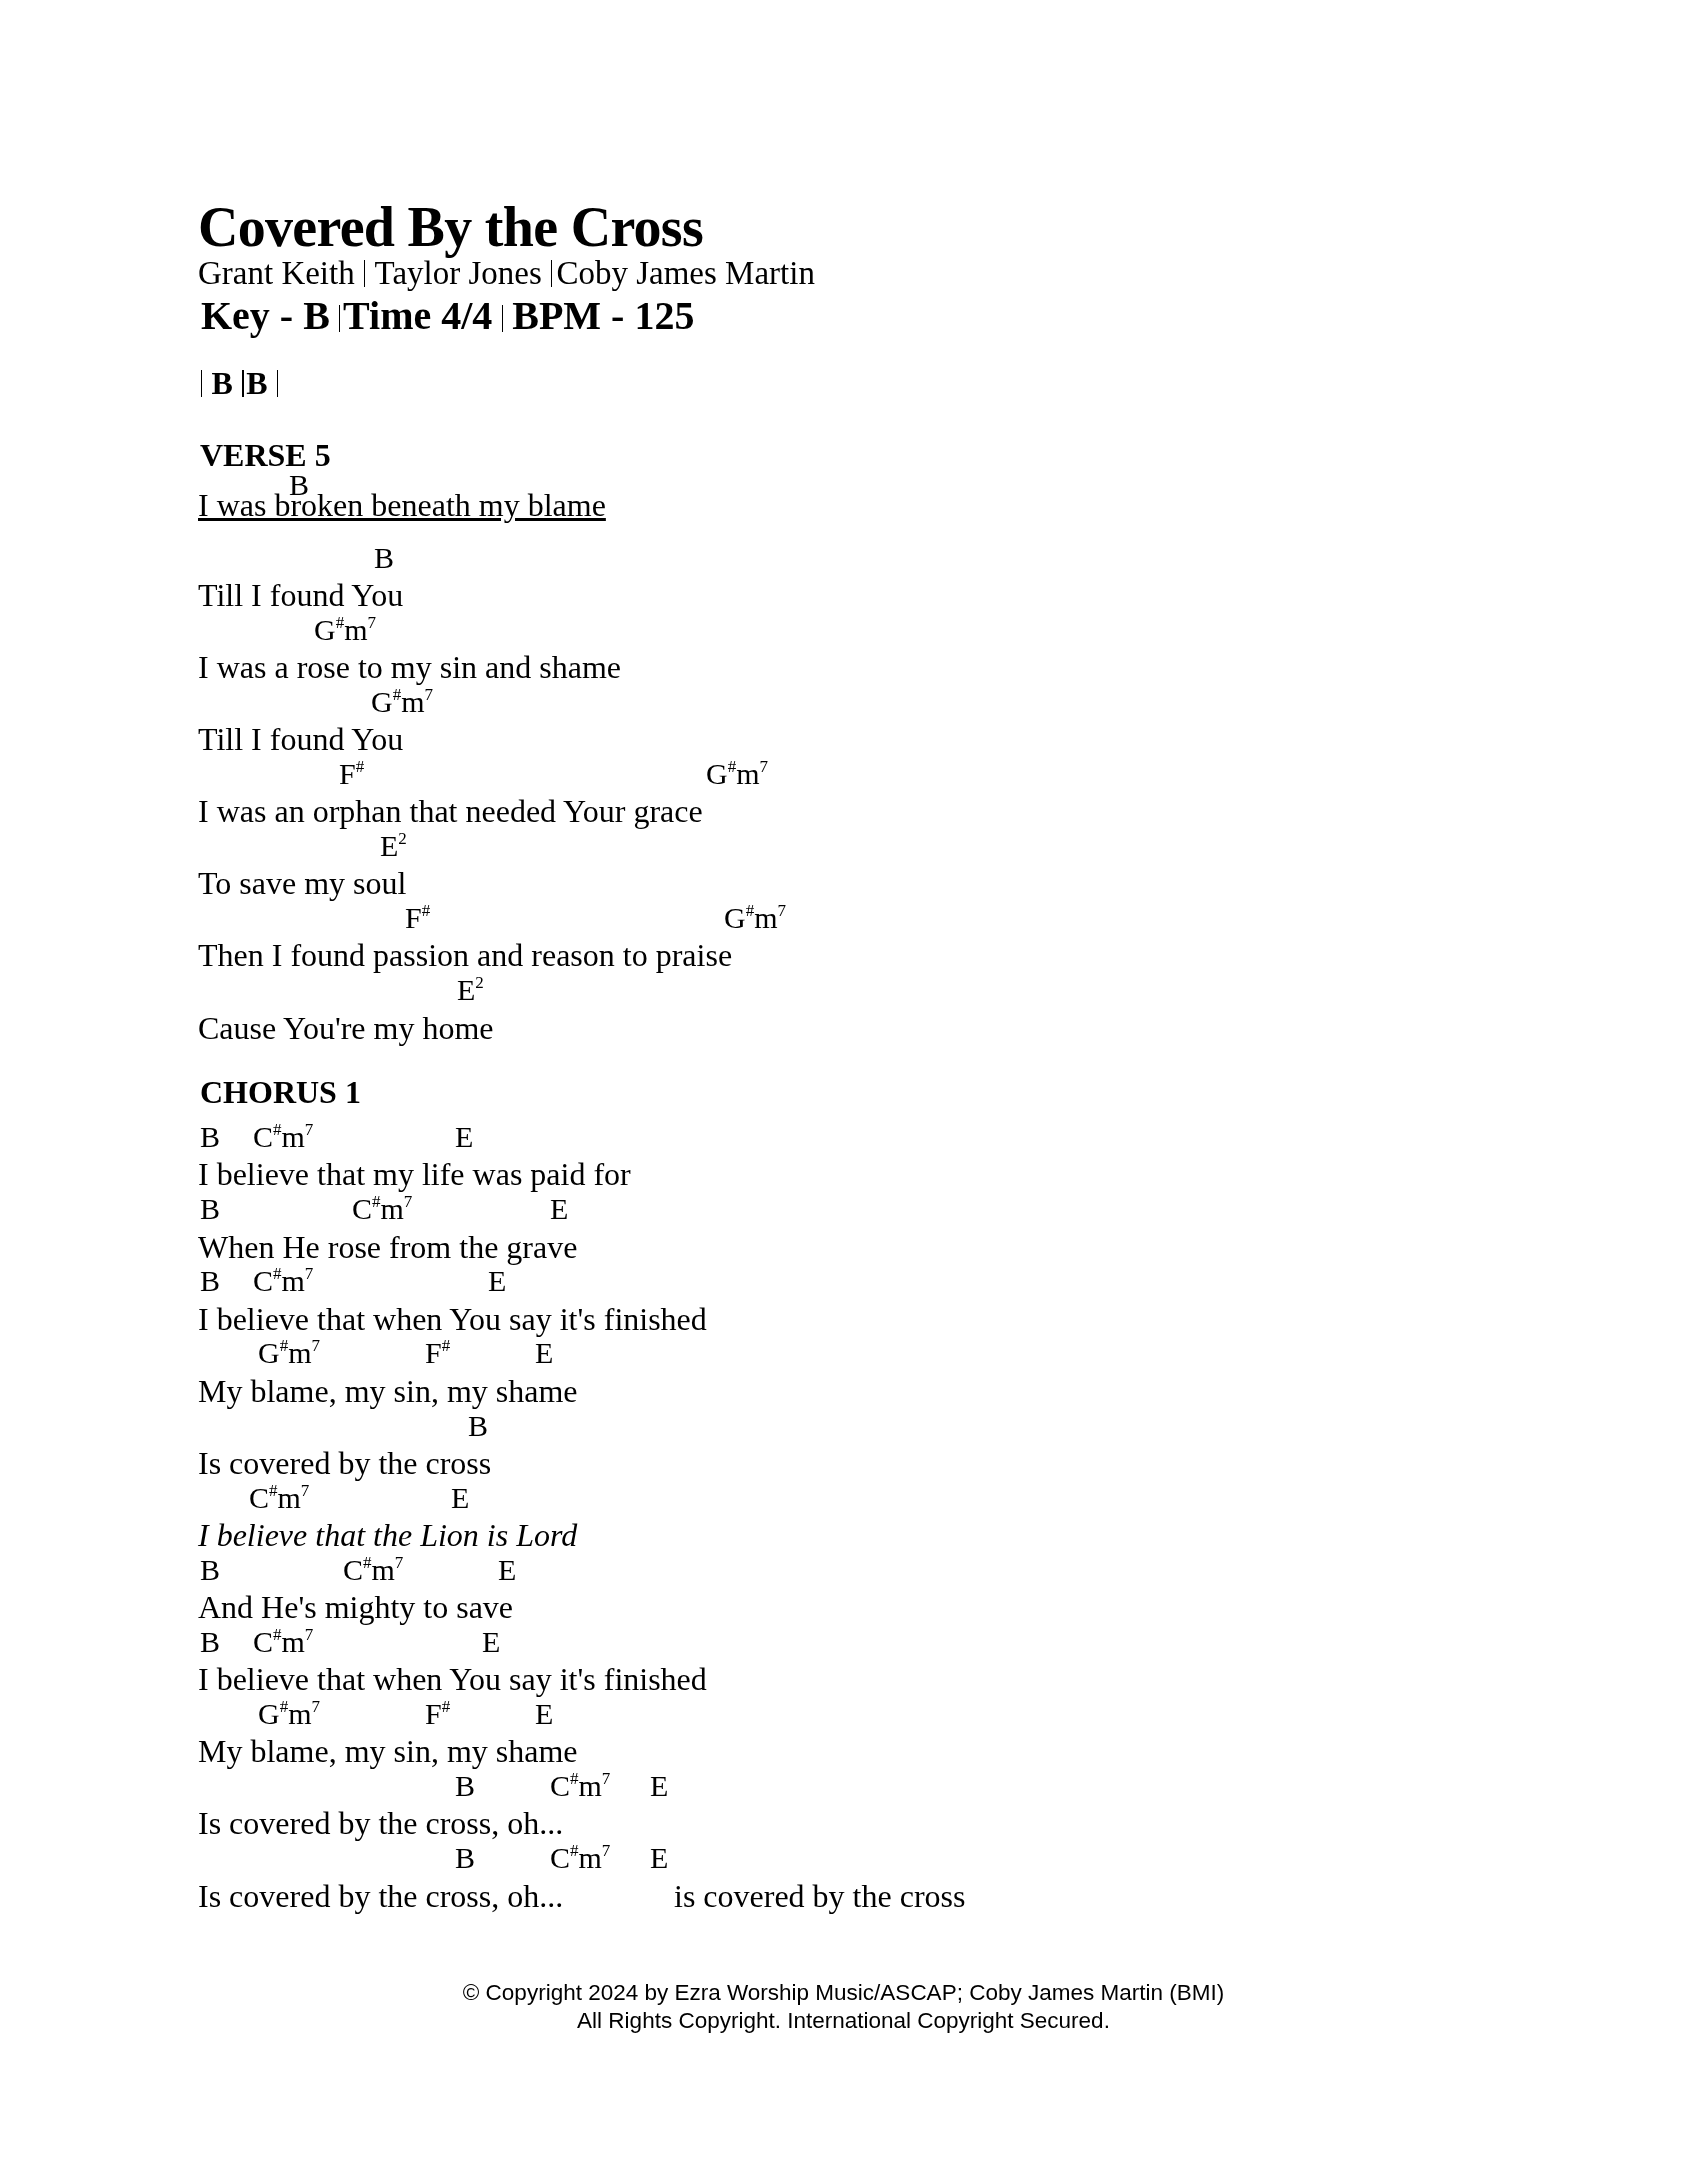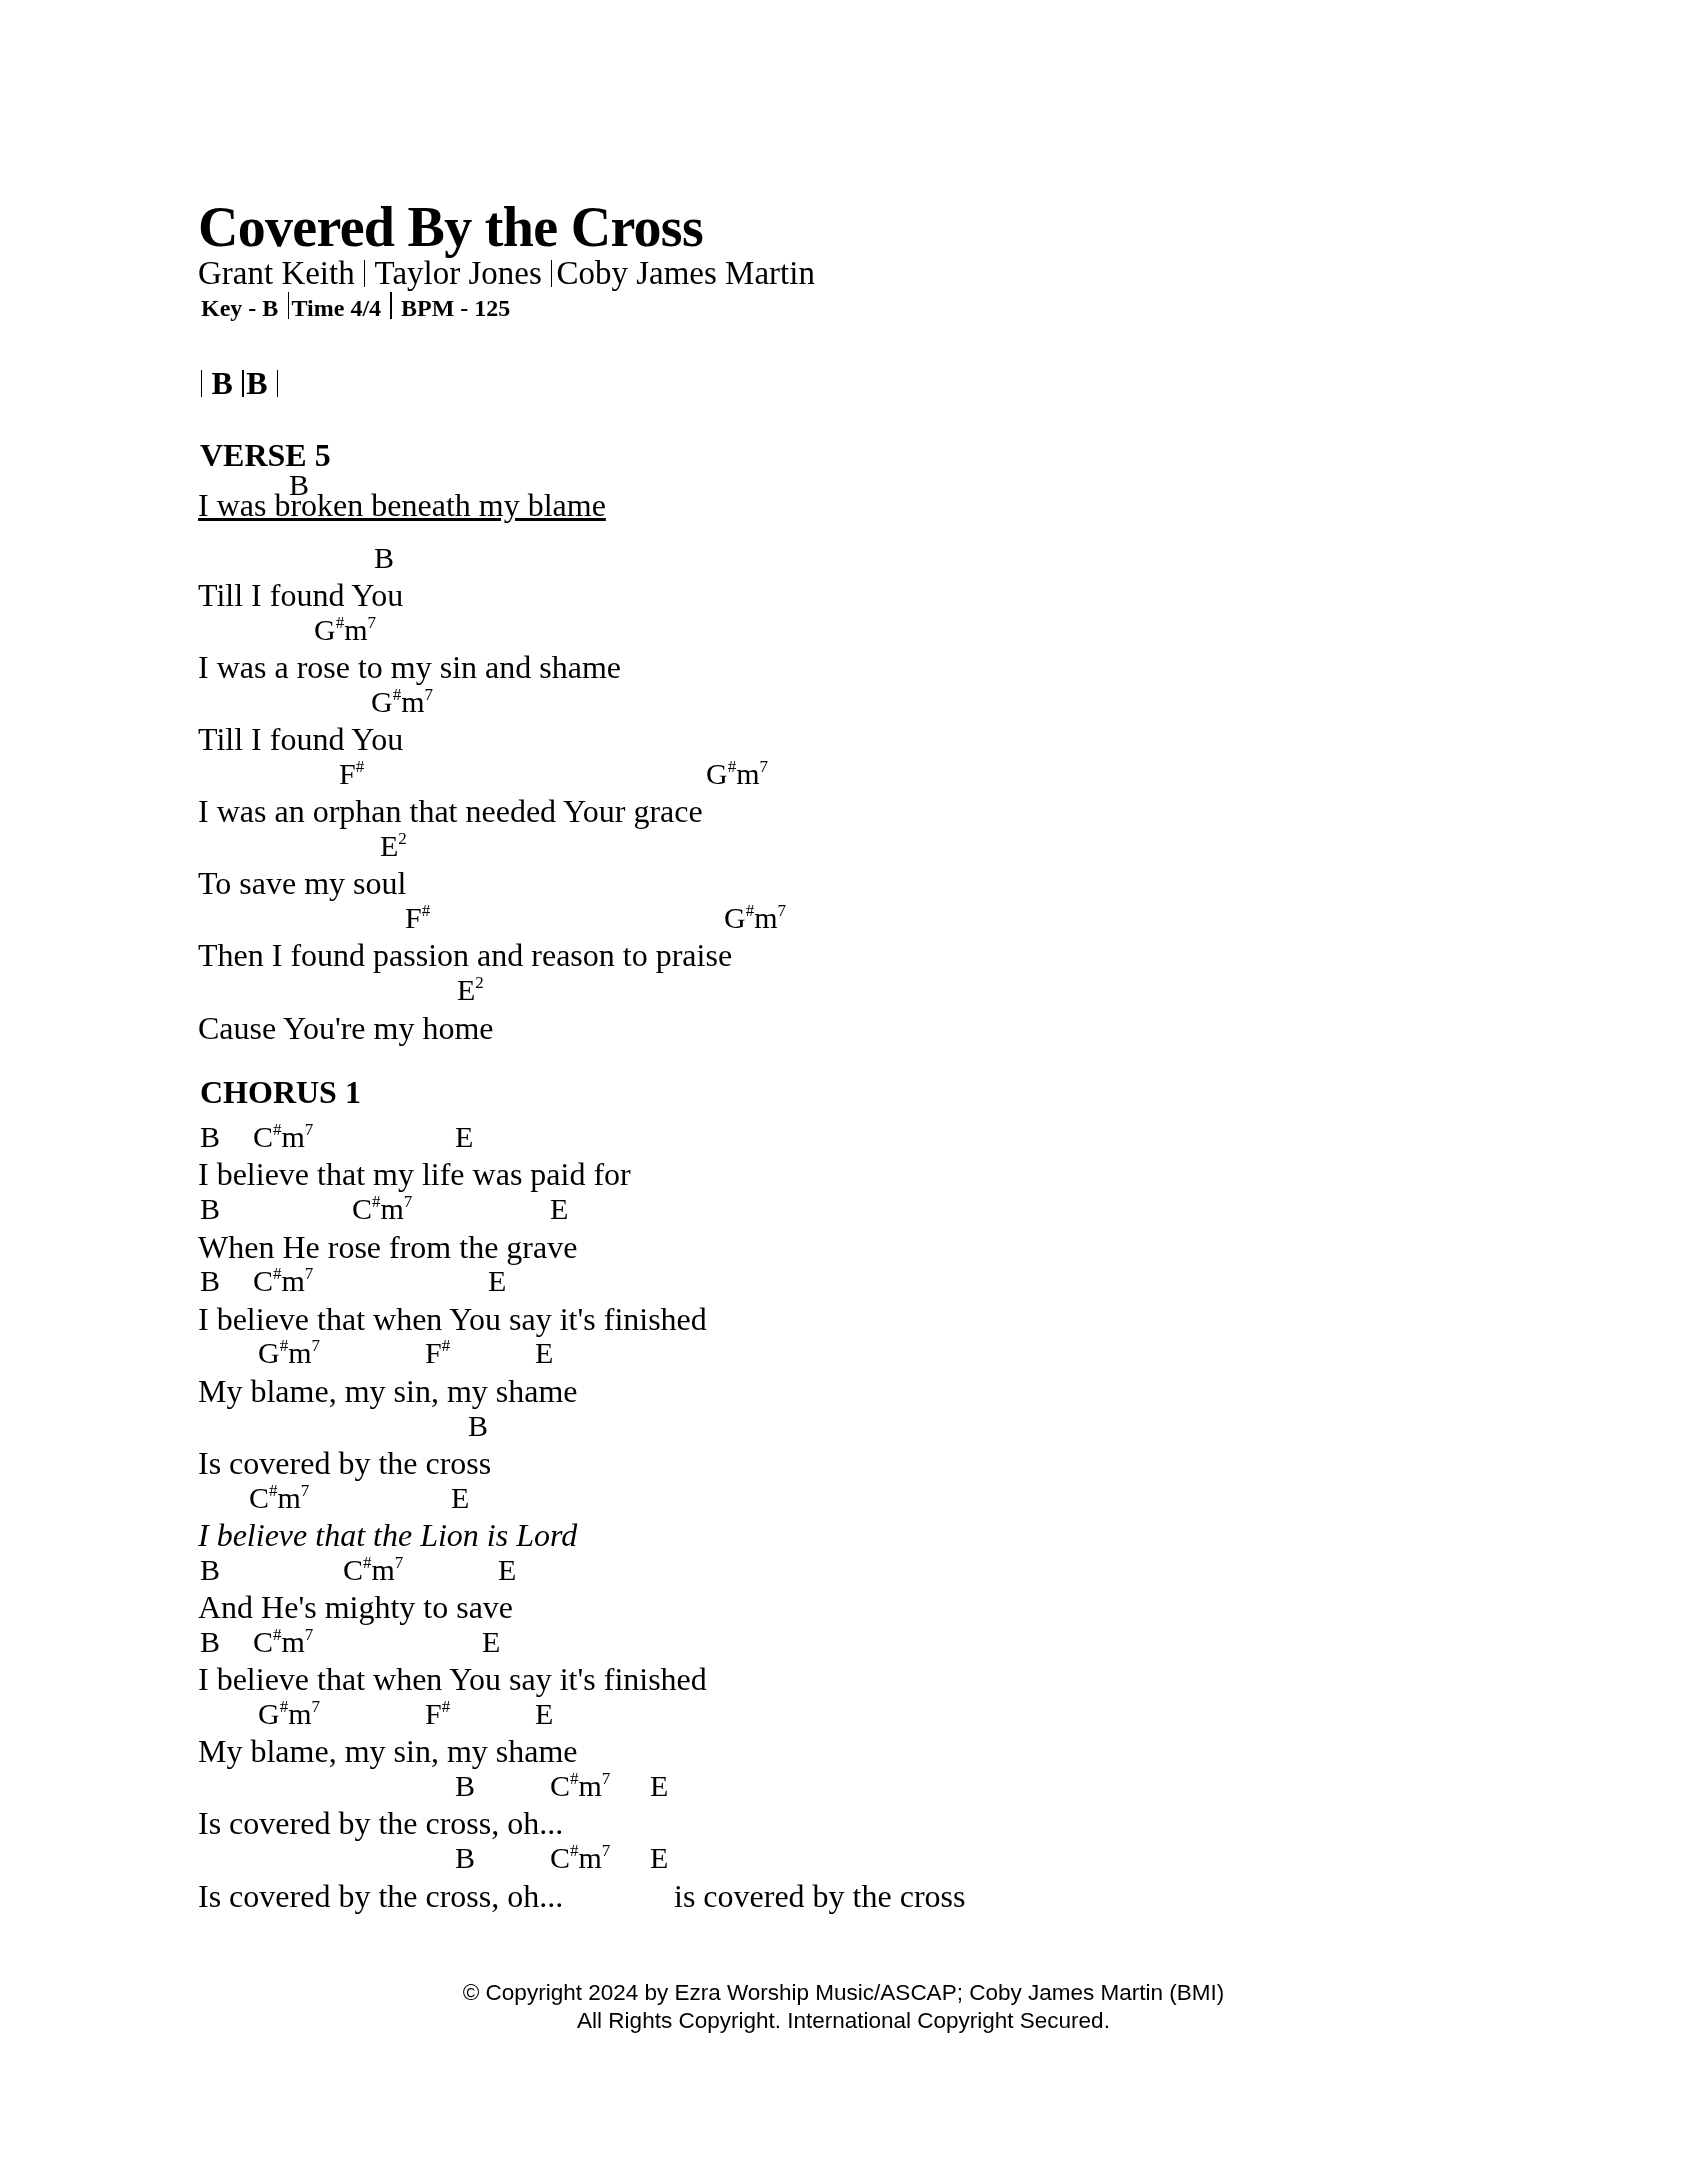--- a/index.html
+++ b/index.html
@@ -1,21 +1,21 @@
 <!DOCTYPE html>
 <html style="font-size:10.6px"><head>
 <meta charset="utf-8">
 <style>
   html, body { margin: 0; padding: 0; background: #ffffff; }
   body { width: 1687px; height: 2183px; position: relative; overflow: hidden; color: #000; }
   .serif { font-family: "Liberation Serif", "DejaVu Serif", serif; }
   .sans { font-family: "Liberation Sans", "DejaVu Sans", sans-serif; }
   .title { position: absolute; left: 198px; top: 195px; font-size: 56px; font-weight: bold; letter-spacing: -0.7px; white-space: nowrap; }
   .writers { position: absolute; left: 198px; top: 255px; font-size: 33px; white-space: nowrap; }
-  .meta { position: absolute; left: 201px; top: 292px; font-size: 24px; font-weight: bold; white-space: nowrap; }
+  .meta { position: absolute; left: 201px; top: 292px; font-size: 40px; font-weight: bold; white-space: nowrap; }
   .intro { position: absolute; left: 201px; top: 365px; font-size: 32px; font-weight: bold; white-space: nowrap; }
   .section-label { position: absolute; left: 200px; font-size: 32px; font-weight: bold; white-space: nowrap; }
   .line { position: absolute; left: 198px; font-size: 32px; white-space: nowrap; }
   .chord { position: absolute; font-size: 30px; white-space: nowrap; }
   .chord sup { font-size: 17px; vertical-align: 0; position: relative; top: -12px; }
   .footer { position: absolute; left: 0; width: 1687px; text-align: center; font-size: 22.5px; white-space: nowrap; }
   .sep { display: inline-block; width: 1.3px; height: 26.5px; background: #000; vertical-align: -2.6px; margin: 0 9.3px; }
 </style>
 </head>
 <body>

